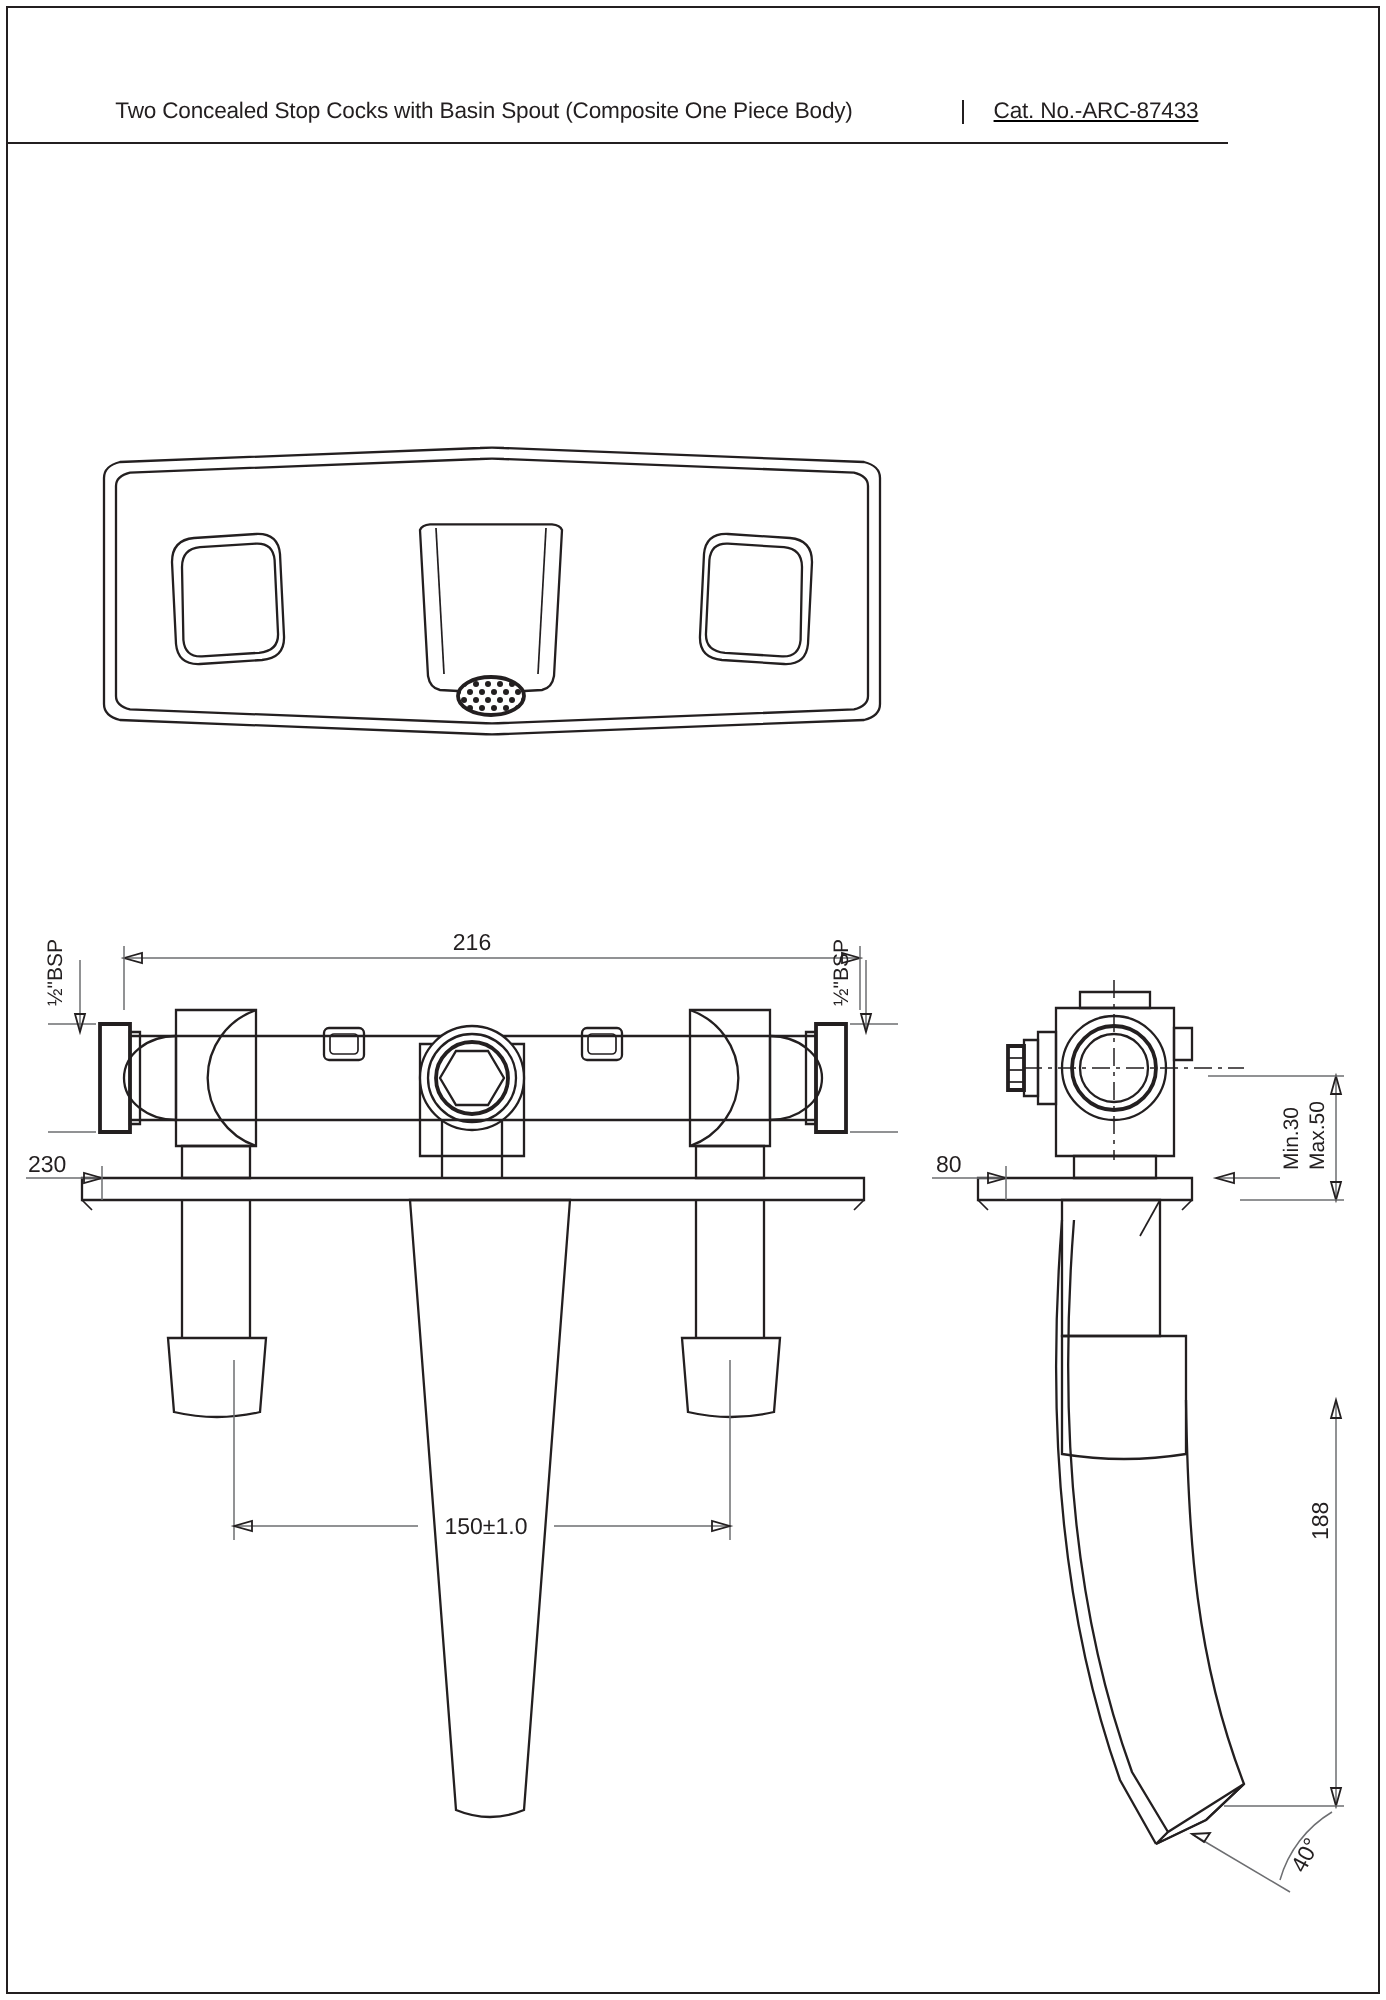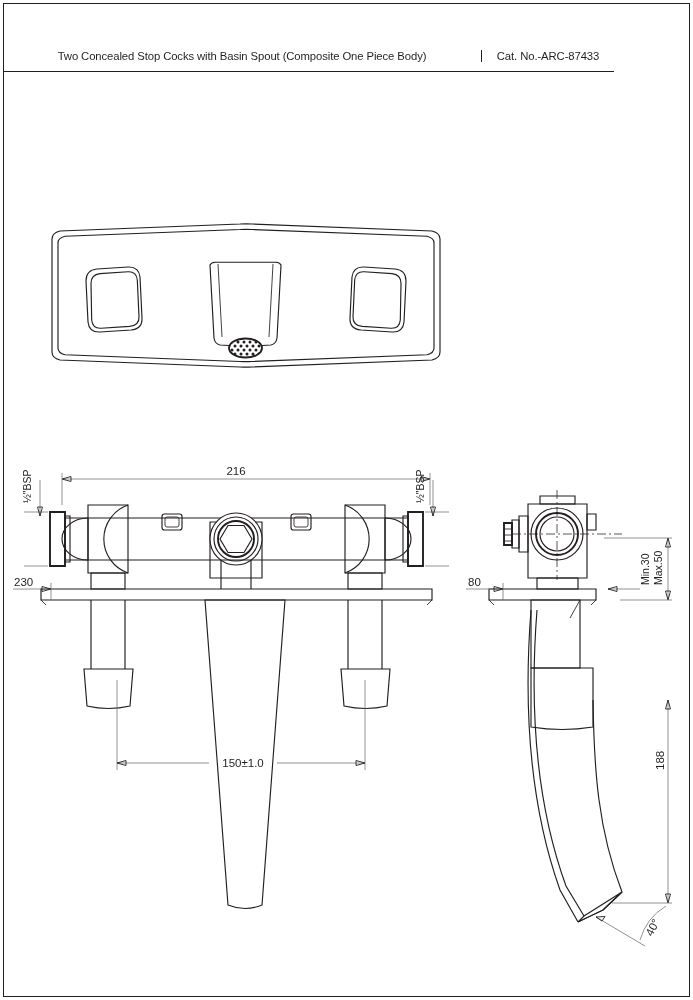--- a/index.html
+++ b/index.html
@@ -55,20 +55,21 @@
     color: #231f20;
     letter-spacing: -0.1px;
     white-space: nowrap;
   }
   .title-cat {
     flex: 0 0 132px;
     display: flex;
     align-items: center;
     justify-content: center;
     box-sizing: border-box;
+    text-decoration: underline;
   }
   .title-cat span {
     font-size: 11.3px;
     color: #231f20;
     letter-spacing: -0.1px;
     white-space: nowrap;
   }
   
   #drawing {
     position: absolute;

